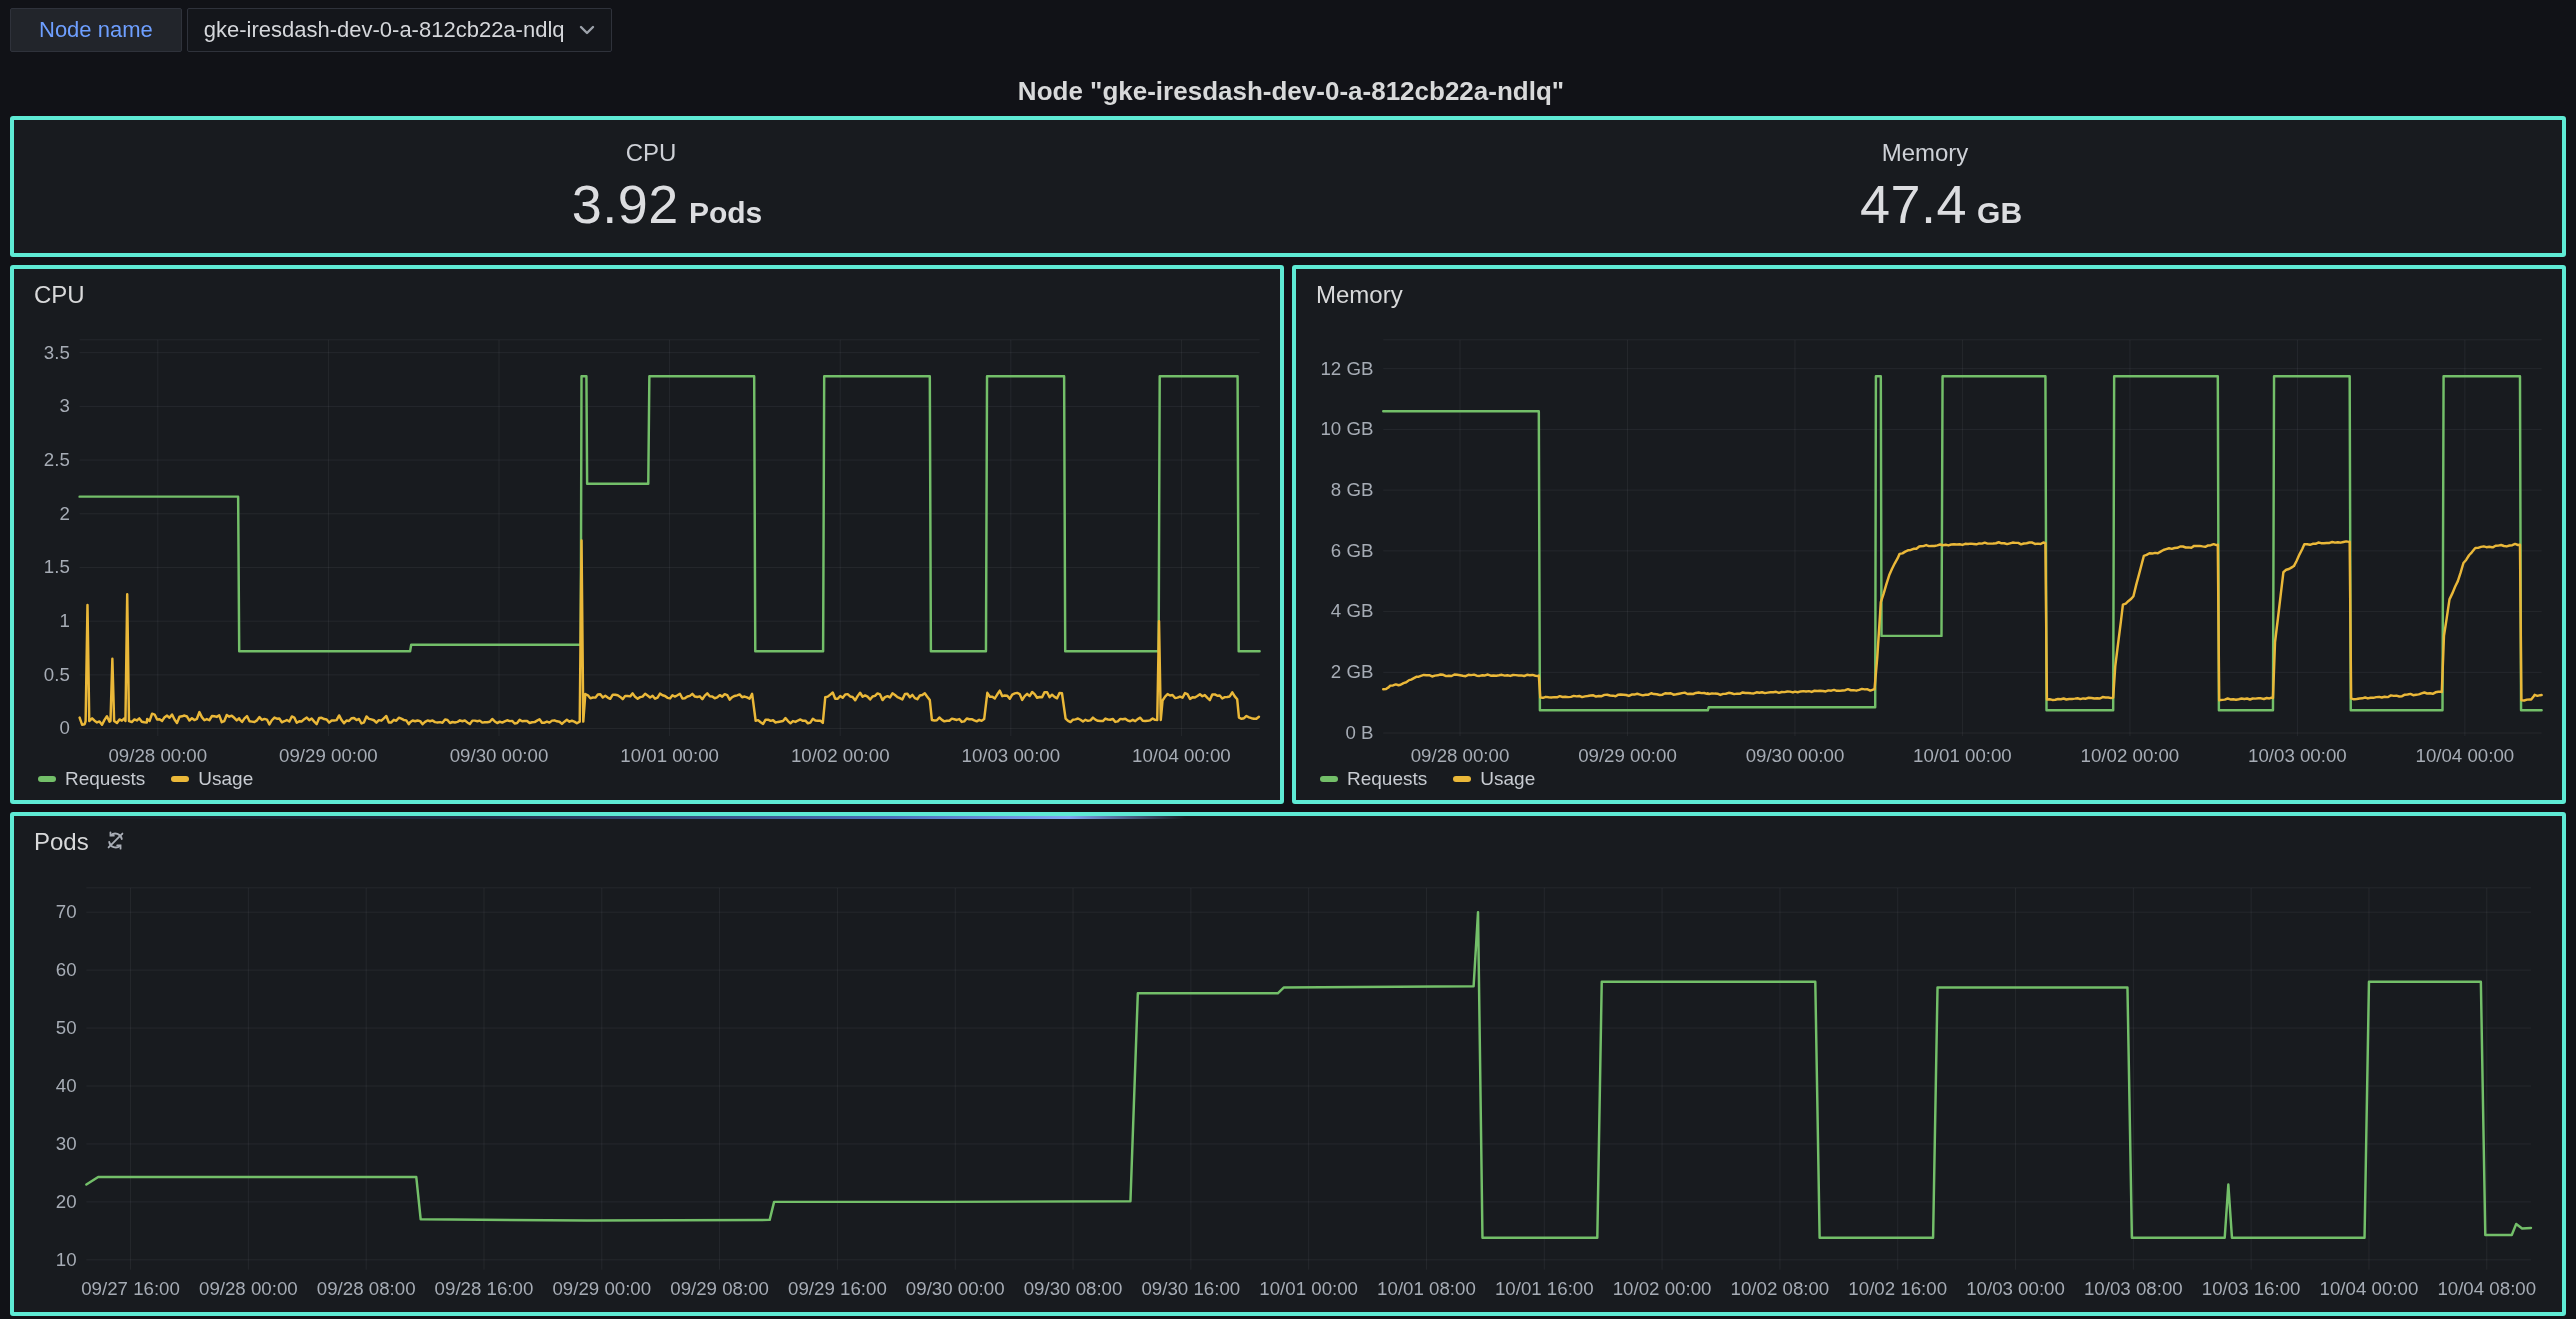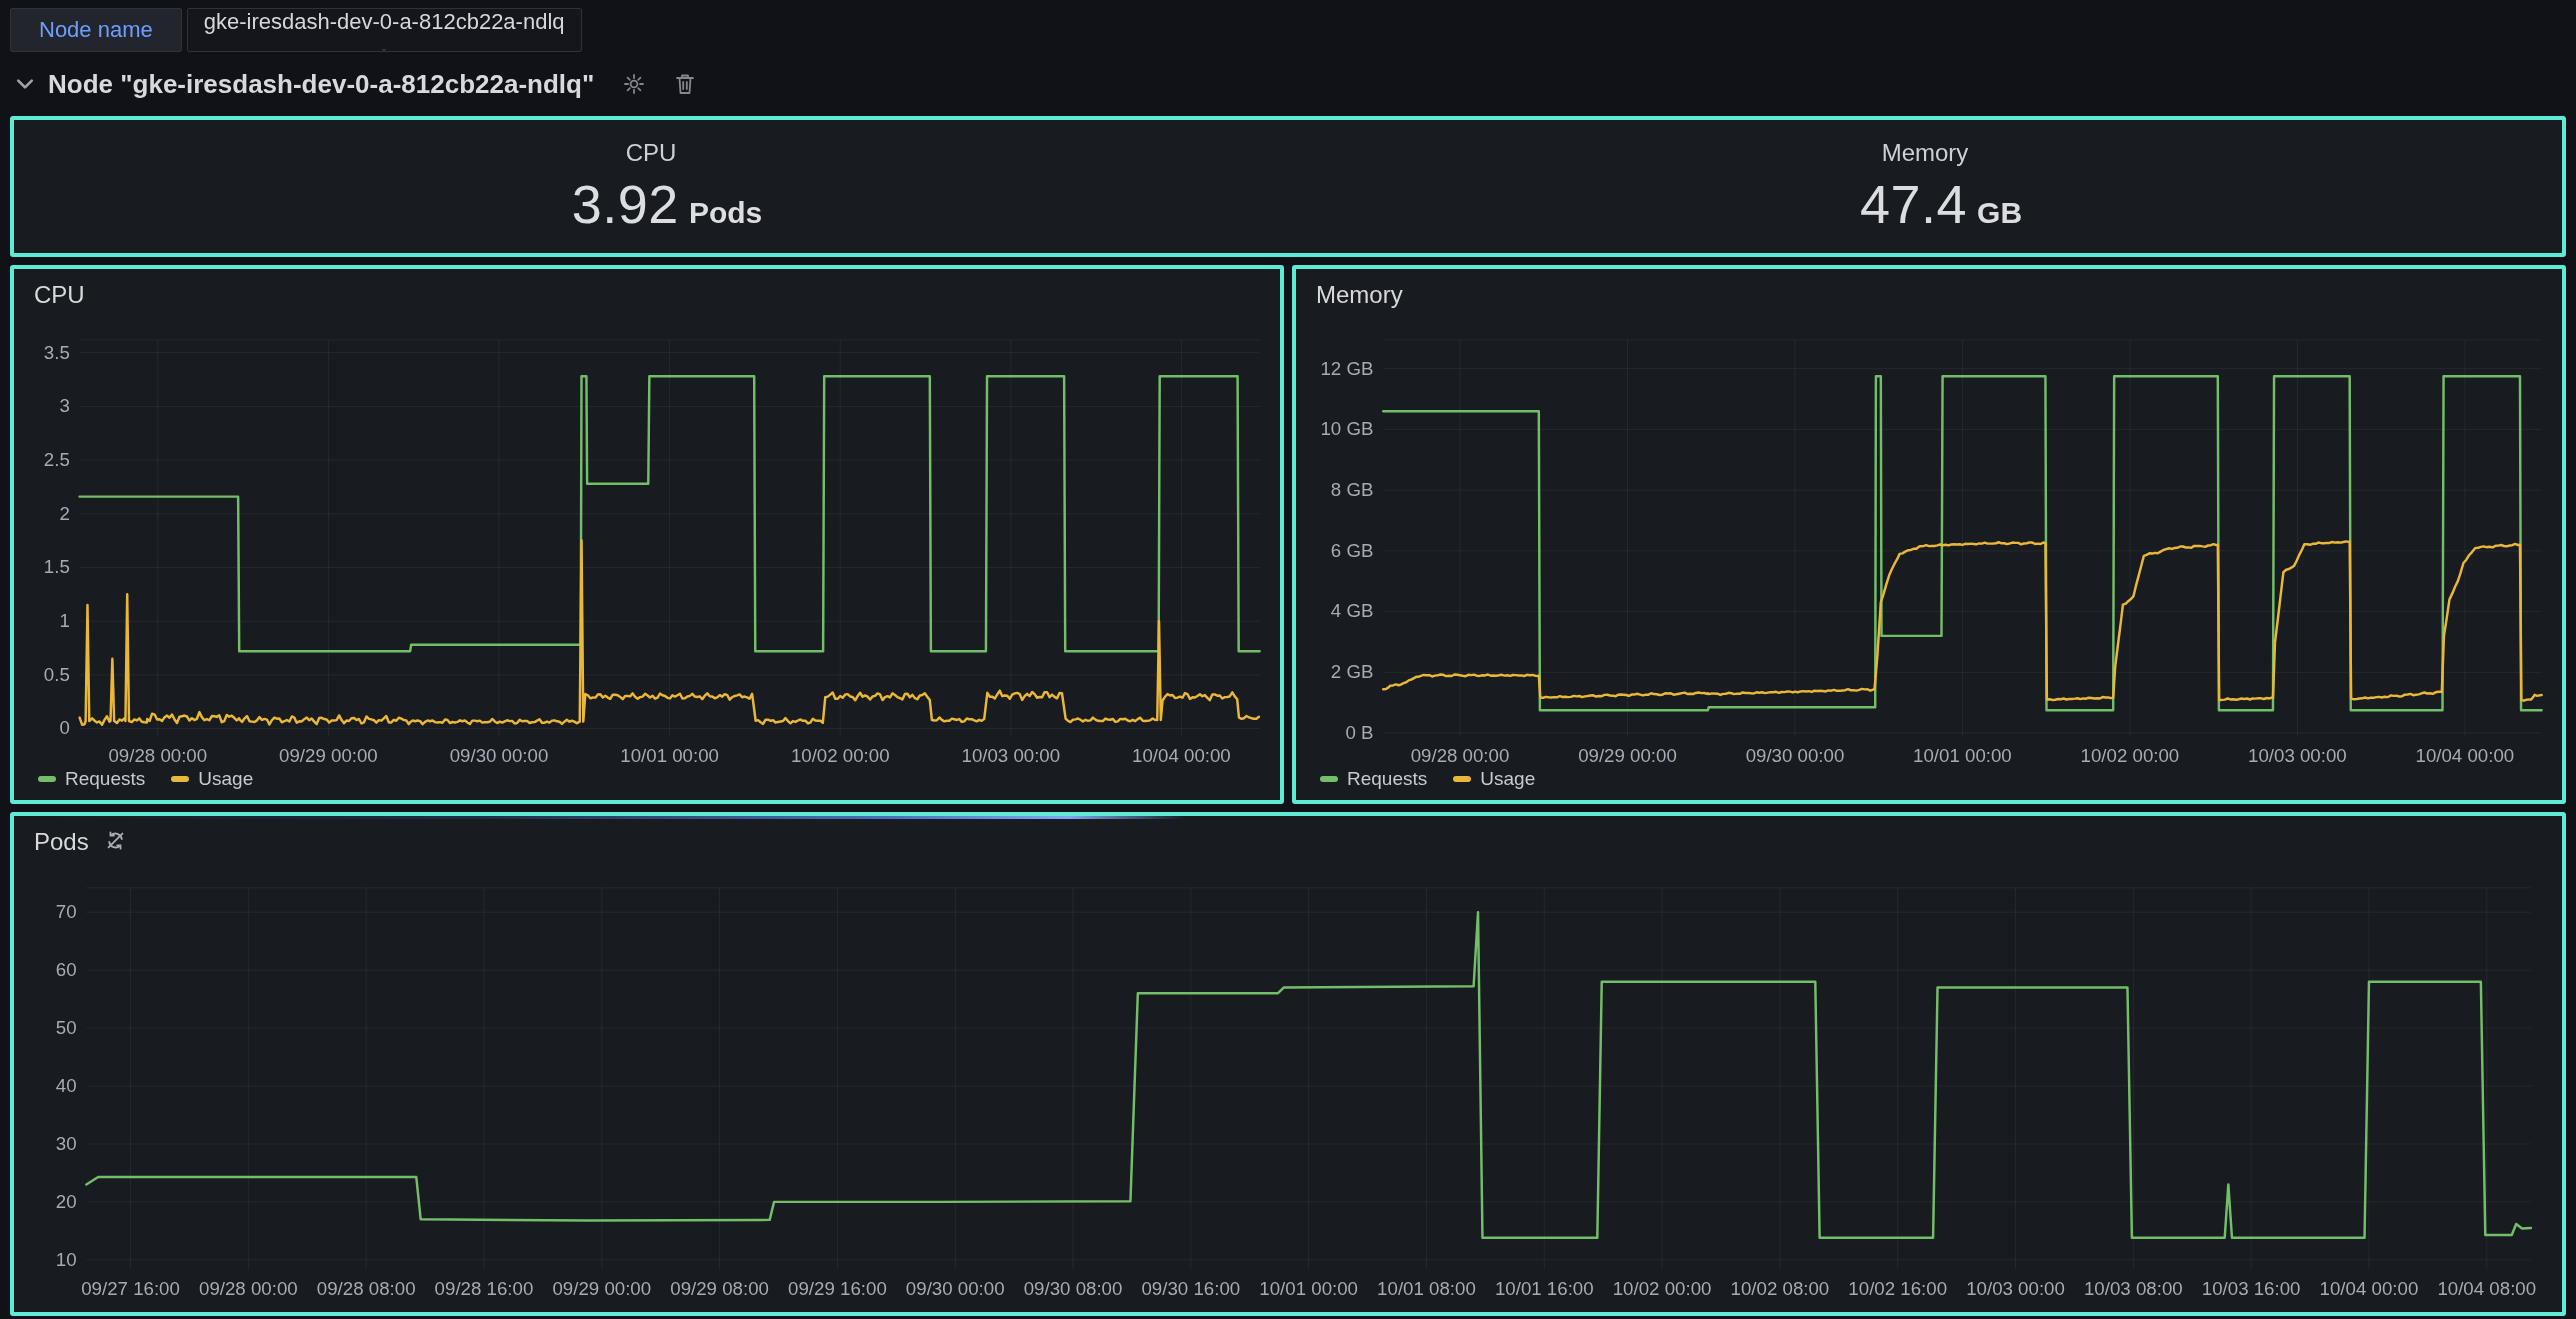--- a/index.html
+++ b/index.html
@@ -5,26 +5,26 @@
   * { margin:0; padding:0; box-sizing:border-box; }
   html,body { background:#111217; width:2576px; height:1320px; overflow:hidden;
     font-family:"Liberation Sans", sans-serif; color:#D8D9DA; }
   .page { padding:8px 10px; }
 
   
   .topbar { display:flex; align-items:stretch; gap:5px; height:44px; margin-bottom:10px; }
   .var-label { display:flex; align-items:center; padding:0 28px; background:#22252B;
     border:1px solid #2F323B; border-radius:2px; color:#6E9FFF; font-size:22px; font-weight:500; }
   .var-value { display:flex; align-items:center; gap:14px; padding:0 16px; background:#14161B;
-    border:1px solid #2F323B; border-radius:2px; color:#D5D7DB; font-size:22px; cursor:pointer;flex-direction:column; }
+    border:1px solid #2F323B; border-radius:2px; color:#D5D7DB; font-size:22px; cursor:pointer; }
   .chev { width:16px; height:10px; }
   .chev polyline { fill:none; stroke:#9DA2AB; stroke-width:2.4; stroke-linecap:round; stroke-linejoin:round; }
 
   
-  .row-header { display:flex; align-items:center; gap:14px; height:44px; margin:2px 0 10px 6px; }
+  .row-header { display:flex; align-items:center; gap:14px; height:44px; margin:2px 0 10px 6px;flex-direction:column; }
   .row-chev { width:18px; height:12px; }
   .row-title { font-size:26px; font-weight:700; color:#D8D9DA; cursor:pointer; }
   .row-icon { margin-left:14px; display:flex; align-items:center; cursor:pointer; opacity:.75; }
   .row-icon svg { stroke:#A9AEB6; fill:none; stroke-width:1.8; stroke-linecap:round; stroke-linejoin:round; }
 
   .panel { position:relative; background:#181B1F; border:4px solid #5eead4; border-radius:3px; }
 
   
   .stats-panel { height:141px; display:flex; margin-bottom:8px; }
   .stat { flex:1; display:flex; flex-direction:column; align-items:center; justify-content:center; gap:6px; }

